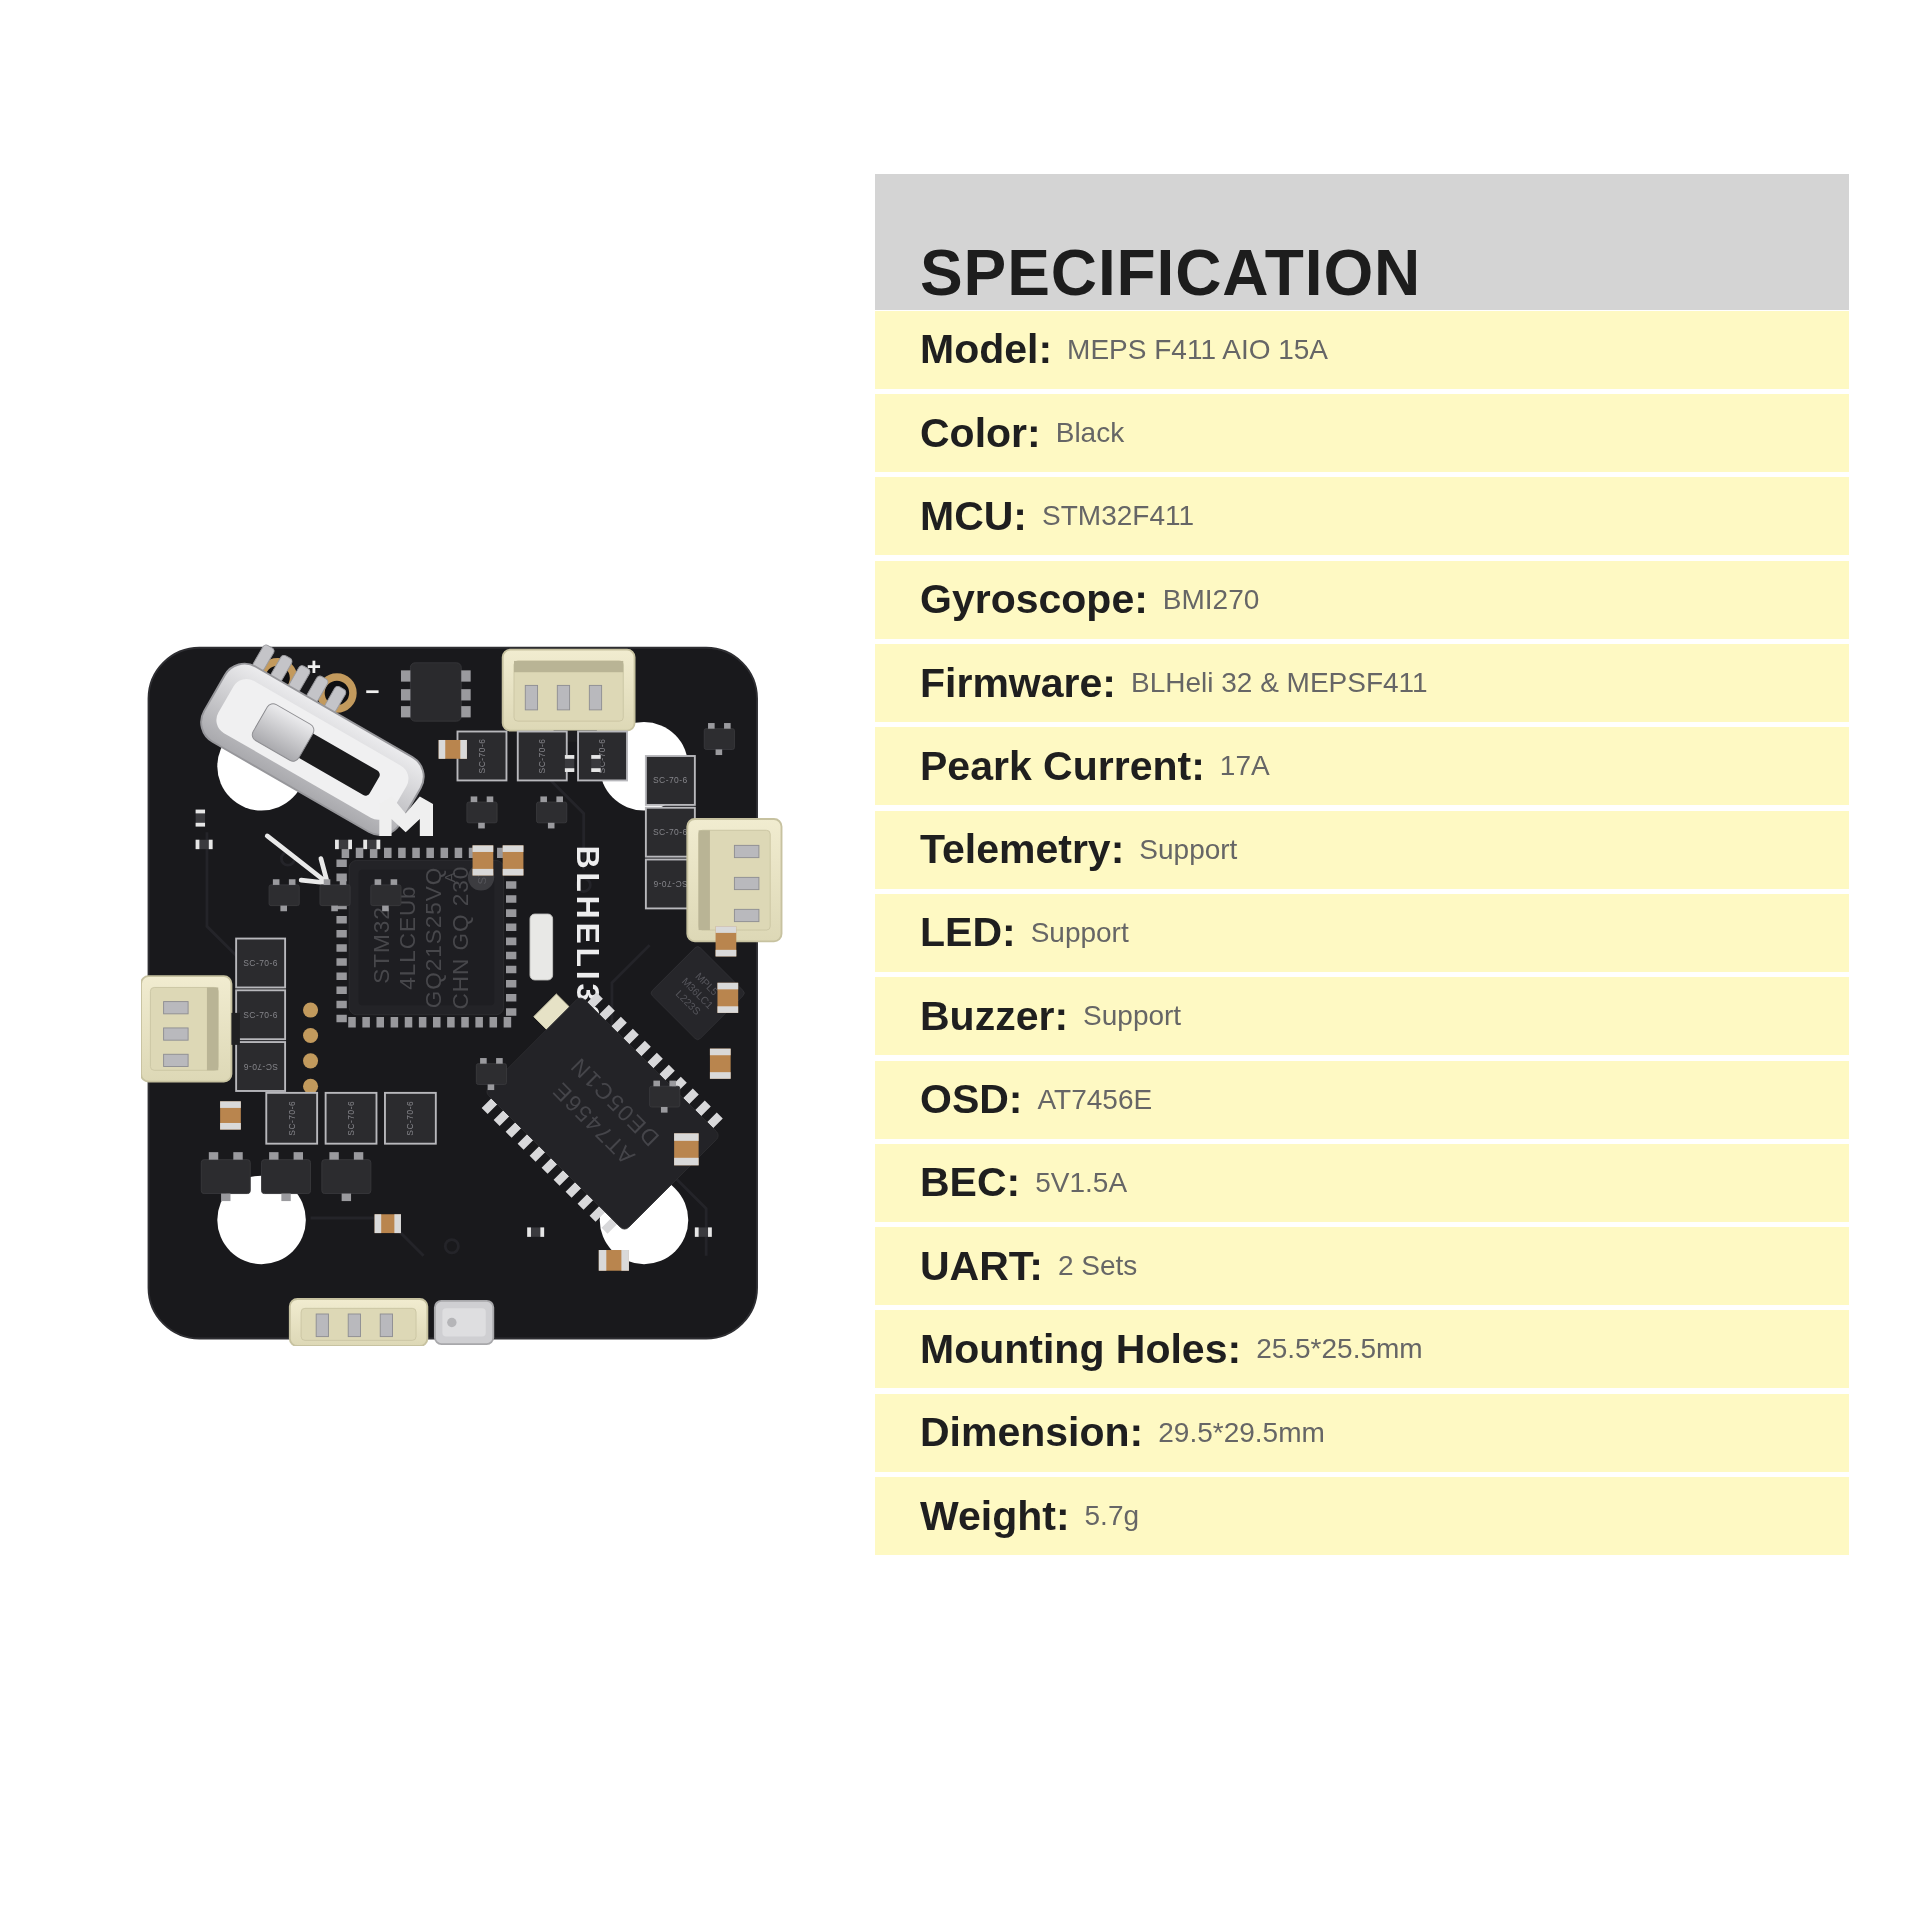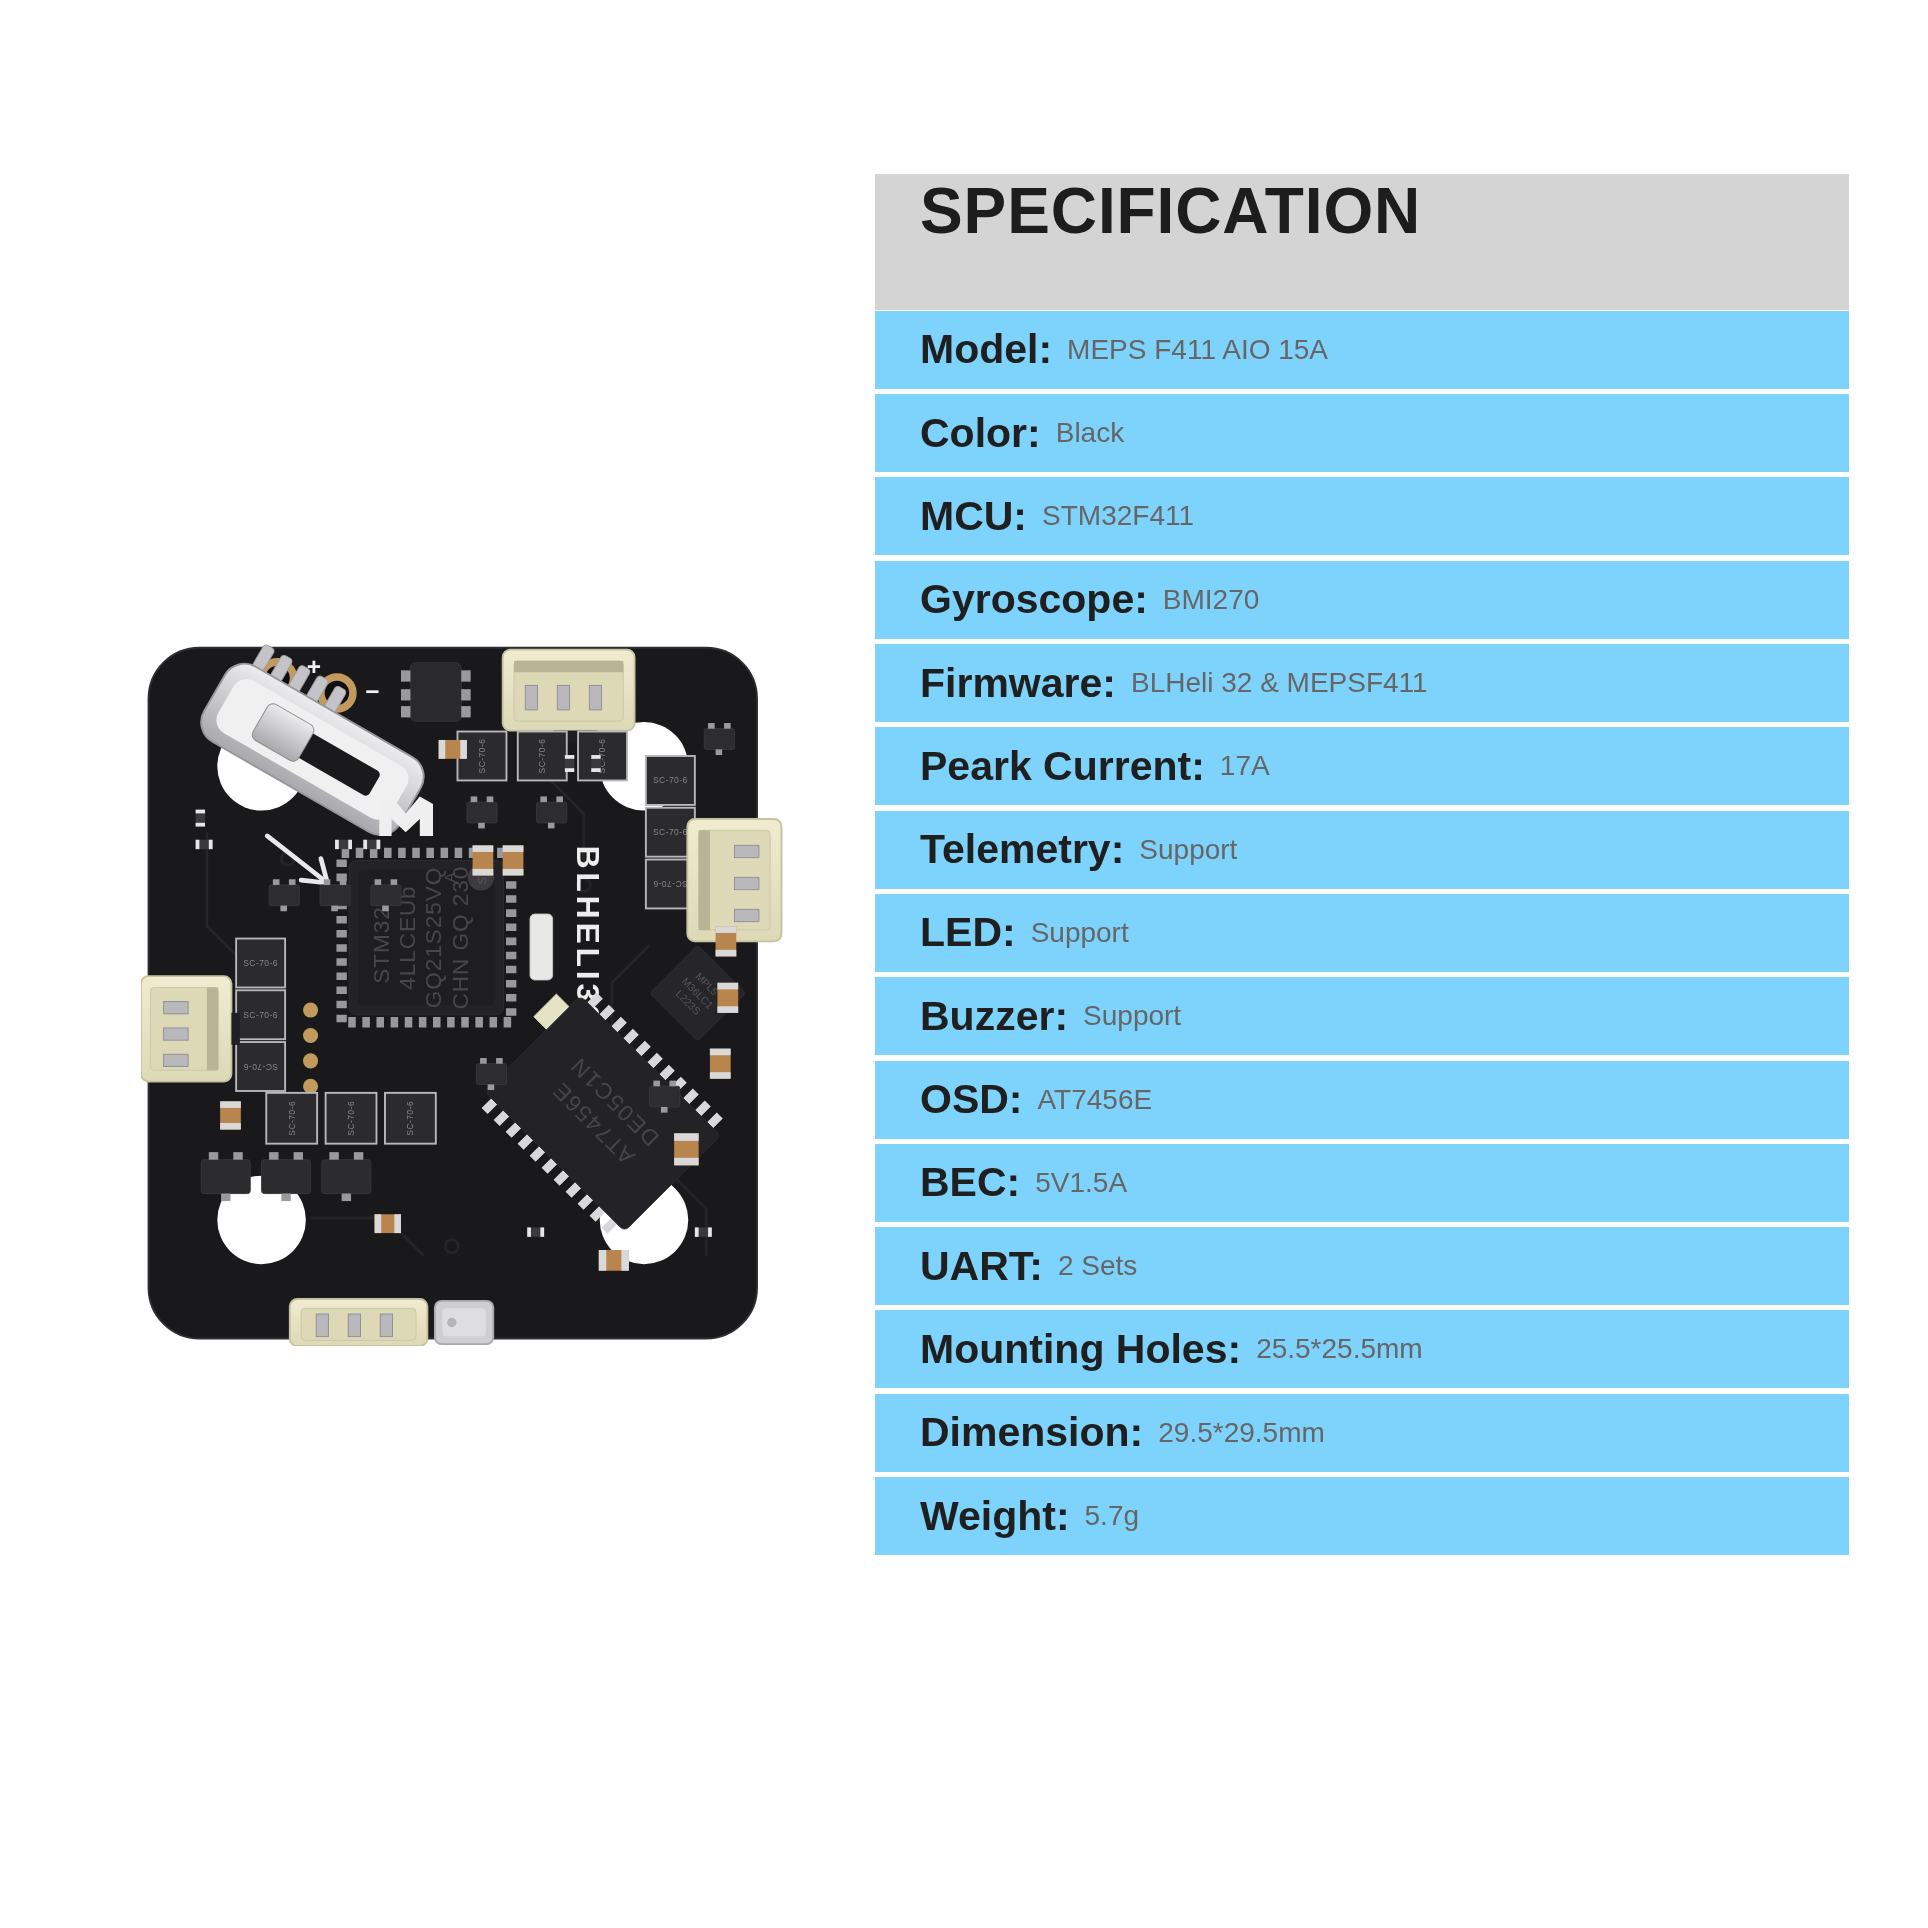--- a/index.html
+++ b/index.html
@@ -3,29 +3,29 @@
 <meta charset="utf-8">
 <style>
   html,body{margin:0;padding:0;}
   body{
     width:1928px;height:1928px;position:relative;background:#ffffff;
     font-family:"Liberation Sans", sans-serif;overflow:hidden;
   }
   
   .spec-panel{position:absolute;left:875px;top:174px;width:974px;}
   .spec-header{
-    height:136px;background:#d4d4d4;display:flex;align-items:flex-start;
+    height:136px;background:#d4d4d4;display:flex;align-items:flex-end;
   }
   .spec-header h1{
     margin:0;padding-left:45px;font-size:64px;font-weight:700;
     color:#1d1d1d;letter-spacing:0.9px;
   }
   .spec-rows{margin-top:0.9px;}
   .spec-row{
-    height:78px;margin-bottom:5.3px;background:#7dd3fc;
+    height:78px;margin-bottom:5.3px;background:#fef9c3;
     display:flex;align-items:center;padding-left:45px;box-sizing:border-box;
   }
   .spec-row .lbl{font-size:41px;font-weight:700;color:#1f1f1f;white-space:pre;}
   .spec-row .val{font-size:28px;font-weight:400;color:#666666;margin-left:15px;white-space:pre;}
   
   .pcb-wrap{position:absolute;left:141px;top:644px;width:665px;height:702px;}
   .pcb-wrap svg{display:block;width:100%;height:100%;}
   svg text{font-family:"Liberation Sans", sans-serif;}
   .chip-lab{font-size:9px;fill:#85858a;letter-spacing:.5px;}
   .mcu-txt{font-size:24px;fill:#47474b;letter-spacing:1px;}

